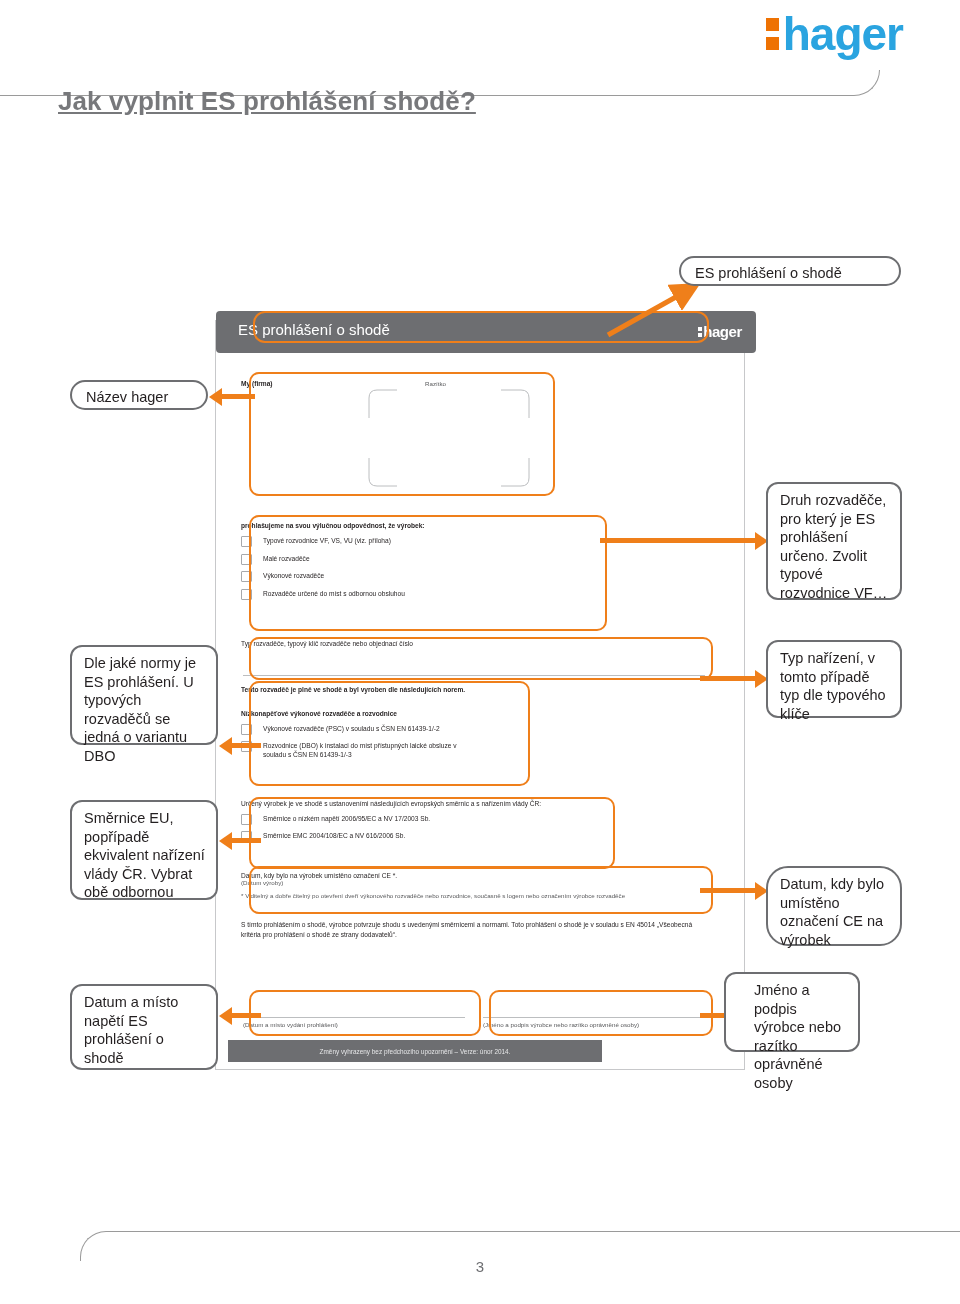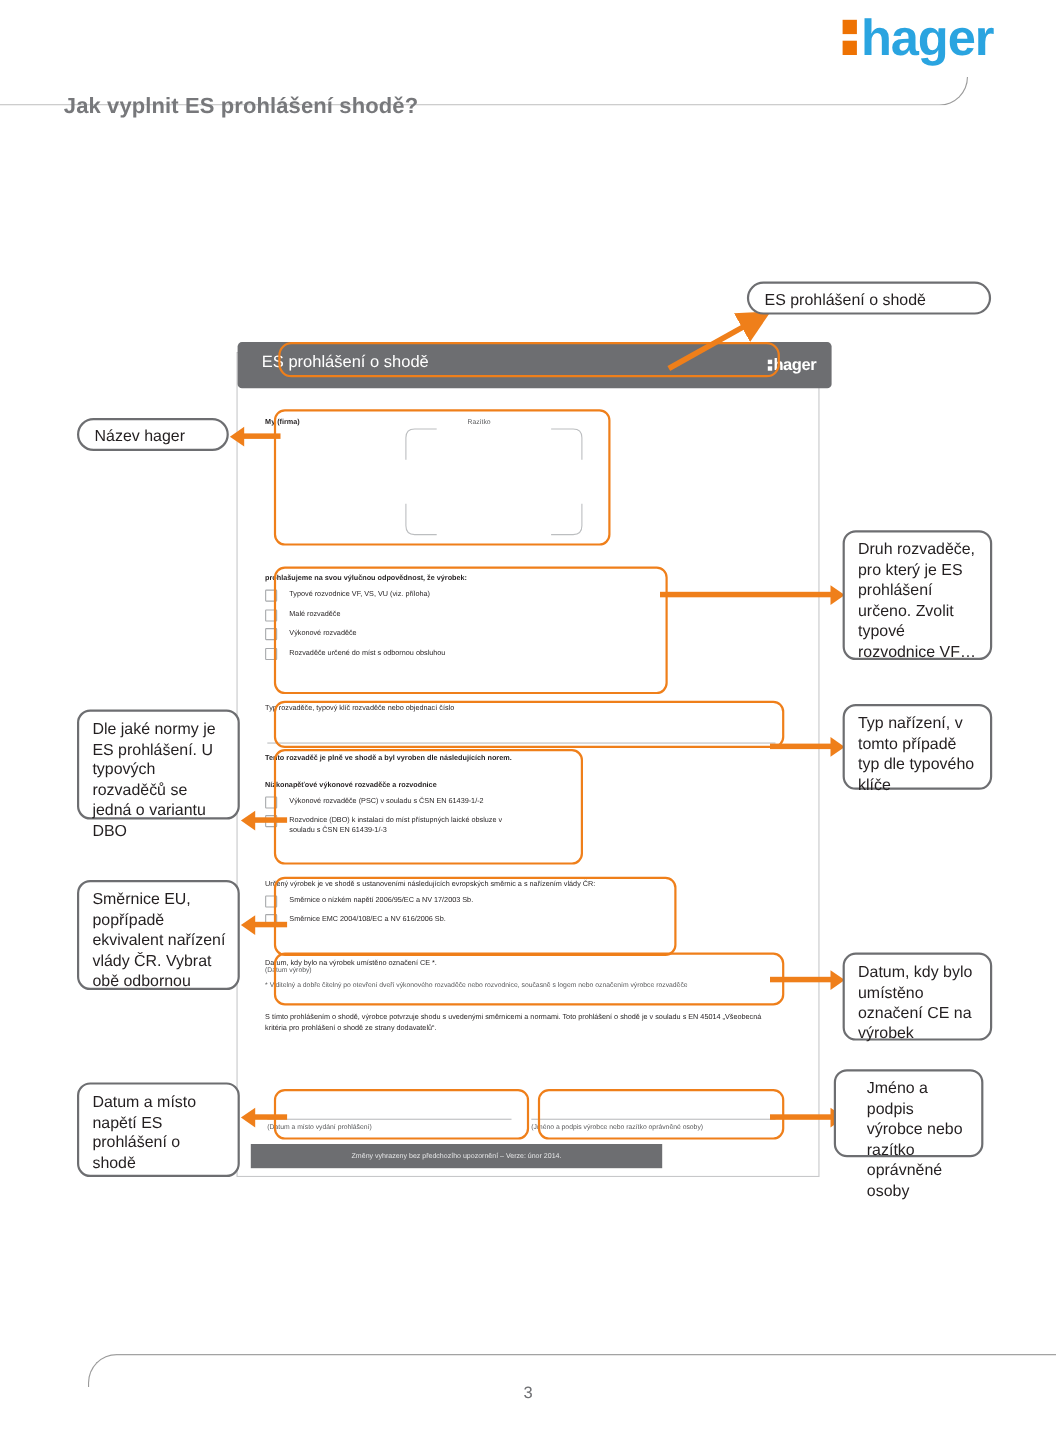--- a/index.html
+++ b/index.html
@@ -21,22 +21,23 @@
   .logo-word { font-family:"Liberation Sans", sans-serif; font-weight:bold; font-size:46px;
                letter-spacing:-1px; color:#2aa4e0; line-height:46px; }
   #header-rule {
     position:absolute; left:0; top:70px; width:880px; height:26px;
     border-bottom:1.4px solid #9a9a9a; border-right:1.4px solid #9a9a9a;
     border-bottom-right-radius:26px;
   }
 
   #page-title {
     position:absolute; left:58px; top:86px;
-    font-size:20px; font-weight:bold; color:#77787b; letter-spacing:.1px;
+    font-size:26px; font-weight:bold; color:#77787b; letter-spacing:.1px;
     white-space:nowrap;
+    text-decoration:underline;
   }
 
   
   .callout {
     position:absolute;
     border:2.2px solid #6d6e71;
     border-radius:12px;
     background:#fff;
     font-size:14.5px;
     line-height:18.5px;
@@ -301,29 +302,29 @@
 </div>
 
 <div class="callout" style="left:766px; top:640px; width:136px; height:78px;">
   <span>Typ nařízení, v tomto případě typ dle typového klíče</span>
 </div>
 <div class="arrow" style="left:700px; top:670px; width:68px; height:18px;">
   <span class="shaft" style="left:0; top:6px; width:56px; height:5px;"></span>
   <span class="head right" style="right:0; top:0;"></span>
 </div>
 
-<div class="callout" style="left:766px; top:866px; width:136px; height:80px;">
+<div class="callout" style="left:766px; top:866px; width:136px; height:80px;border-radius:22px;">
   <span>Datum, kdy bylo umístěno označení CE na výrobek</span>
 </div>
 <div class="arrow" style="left:700px; top:882px; width:68px; height:18px;">
   <span class="shaft" style="left:0; top:6px; width:56px; height:5px;"></span>
   <span class="head right" style="right:0; top:0;"></span>
 </div>
 
-<div class="callout" style="left:758px; top:972px; width:136px; height:80px;padding-left:28px;">
+<div class="callout" style="left:724px; top:972px; width:136px; height:80px;padding-left:28px;">
   <span>Jméno a podpis výrobce nebo razítko oprávněné osoby</span>
 </div>
 <div class="arrow" style="left:700px; top:1007px; width:68px; height:18px;">
   <span class="shaft" style="left:0; top:6px; width:56px; height:5px;"></span>
   <span class="head right" style="right:0; top:0;"></span>
 </div>
 
 <div id="footer-rule"></div>
 <div id="page-number">3</div>
 

